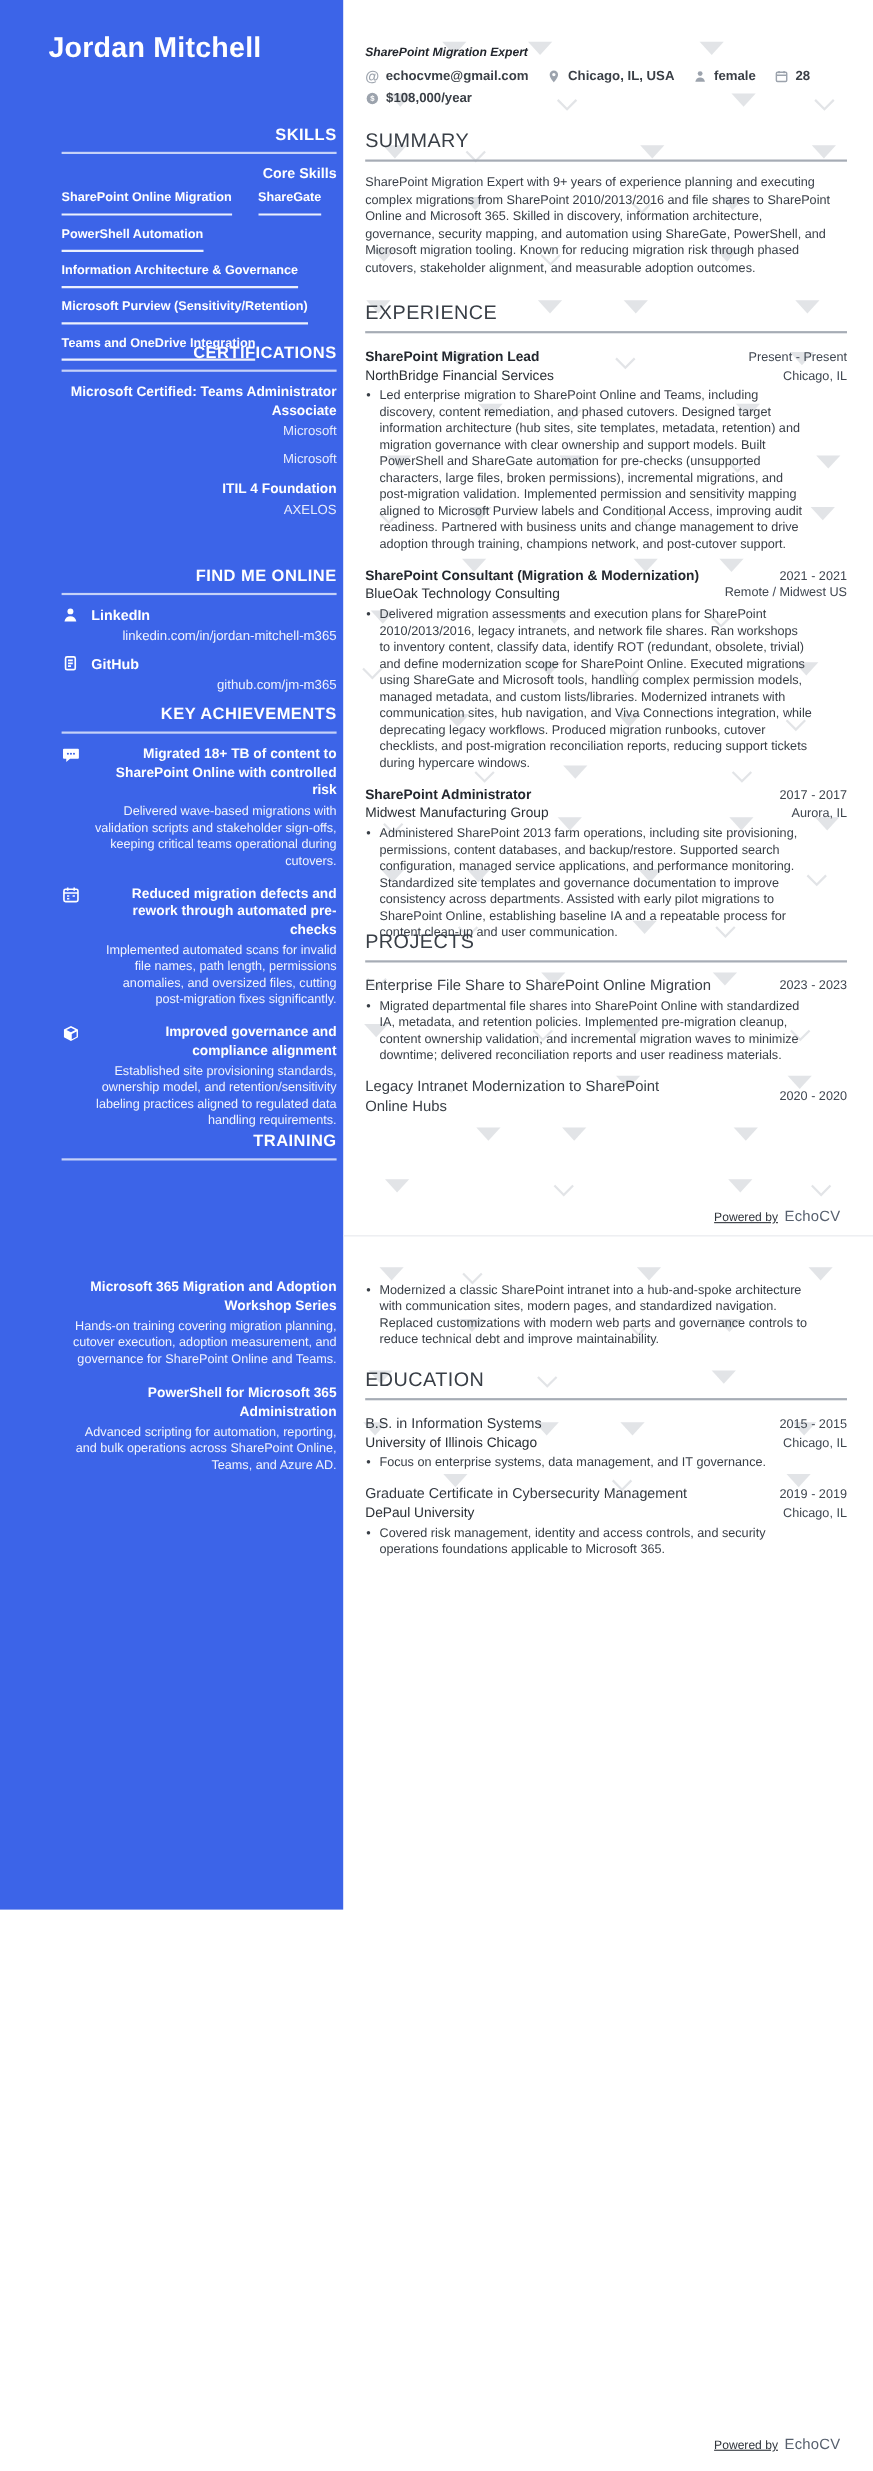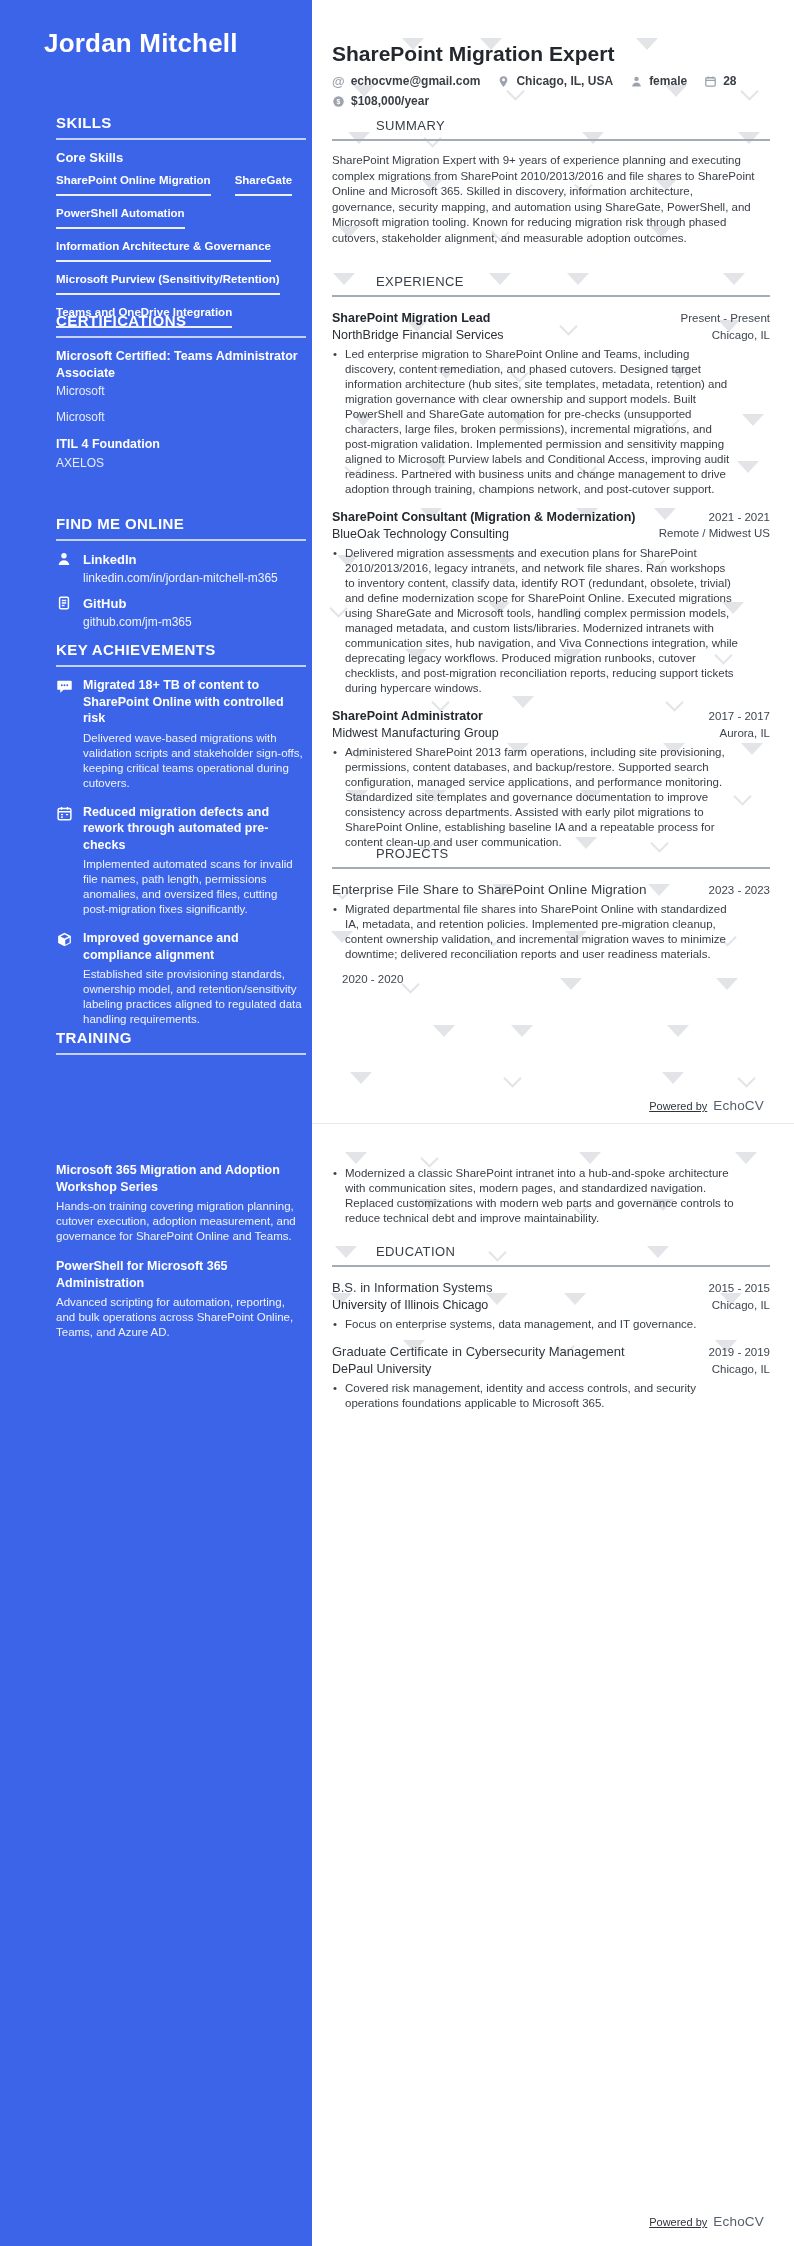--- a/index.html
+++ b/index.html
@@ -11,22 +11,22 @@
   #wm { position:absolute; inset:0; z-index:1; pointer-events:none; }
   .wm-t { position:absolute; width:0; height:0;
           border-left:11px solid transparent; border-right:11px solid transparent;
           border-top:12px solid rgba(125,133,146,.22); }
   .wm-v { position:absolute; width:13px; height:13px;
           border-right:2px solid rgba(140,147,158,.25);
           border-bottom:2px solid rgba(140,147,158,.25);
           transform:rotate(45deg); }
 
   
-  .sidebar { position:absolute; left:0; top:0; width:312px; height:2246px;
-             background:#3C64E8; color:#ffffff; z-index:2; }
+  .sidebar { position:absolute; left:0; top:0; width:312px; height:1736px;
+             background:#3C64E8; color:#ffffff; z-index:2;text-align:right; }
   .s-name { position:absolute; left:44px; top:28px; font-size:26px; font-weight:bold; letter-spacing:.2px; }
   .s-sec { position:absolute; left:56px; width:250px; }
   .s-sec h2 { font-size:15px; font-weight:bold; letter-spacing:.4px; }
   .s-rule { height:2px; background:rgba(255,255,255,.7); margin:7px 0 10px 0; }
   .s-sub { font-size:13px; font-weight:bold; margin-bottom:9px; }
   .chips { display:flex; flex-wrap:wrap; column-gap:24px; }
   .chip { font-size:11.5px; font-weight:bold; line-height:13px; padding-bottom:7px; margin-bottom:11px;
           border-bottom:2px solid rgba(255,255,255,.9); }
   .cert { margin-bottom:12px; }
   .cert-name { font-size:12.5px; font-weight:bold; line-height:16.5px; }
@@ -38,24 +38,24 @@
   .ach-ic { flex:0 0 18px; padding-top:1px; }
   .ach-title { font-size:12.5px; font-weight:bold; line-height:16.5px; }
   .ach-desc { font-size:11.5px; line-height:15px; color:rgba(255,255,255,.93); margin-top:4px; }
   .tr-item { margin-bottom:14px; }
   .tr-title { font-size:12.5px; font-weight:bold; line-height:16.5px; }
   .tr-desc { font-size:11.5px; line-height:15px; color:rgba(255,255,255,.93); margin-top:4px; }
   .s-ic svg { display:block; }
 
   
   .c-sec { position:absolute; left:332px; width:438px; z-index:3; color:#3A4049; }
-  .c-head h2 { font-size:13px; font-weight:500; color:#383E46; letter-spacing:.4px;margin-left:44px; }
+  .c-head h2 { font-size:18px; font-weight:500; color:#383E46; letter-spacing:.4px; }
   .c-hrule { height:2px; background:#A6ACB5; margin:6px 0 12px 0; }
 
-  .doc-title { font-size:21px; font-weight:bold; color:#23272E; }
+  .doc-title { font-size:11px; font-weight:bold; color:#23272E;font-style:italic; }
   .contact-row { display:flex; align-items:center; gap:17px; margin-top:8px; }
   .contact-item { display:flex; align-items:center; gap:6px; font-size:12px; font-weight:bold; color:#3A3F46; }
   .cic { color:#9CA3AD; display:flex; align-items:center; }
   .cic svg { display:block; }
   .at-glyph { font-size:13px; font-weight:bold; color:#9CA3AD; line-height:1; }
 
   .para { font-size:11.5px; line-height:15.5px; color:#3A4049; max-width:426px; }
 
   .entry { margin-bottom:11px; }
   .row { display:flex; justify-content:space-between; align-items:baseline; }
@@ -418,20 +418,21 @@
         <div class="p-title">Enterprise File Share to SharePoint Online Migration</div>
         <div class="e-dates">2023 - 2023</div>
       </div>
       <ul class="bullets">
           <li>Migrated departmental file shares into SharePoint Online with standardized IA, metadata, and retention policies. Implemented pre-migration cleanup, content ownership validation, and incremental migration waves to minimize downtime; delivered reconciliation reports and user readiness materials.</li>
         </ul>
     </div>
 
     <div class="entry">
       <div class="p-row">
+        <div class="p-title" style="max-width:300px">Legacy Intranet Modernization to SharePoint Online Hubs</div>
         <div class="e-dates">2020 - 2020</div>
       </div>
     </div>
   </section>
 
   <div class="footer" style="top:1098px">
     <span class="f-powered">Powered by</span>
     <span class="f-brand">EchoCV</span>
   </div>
 

